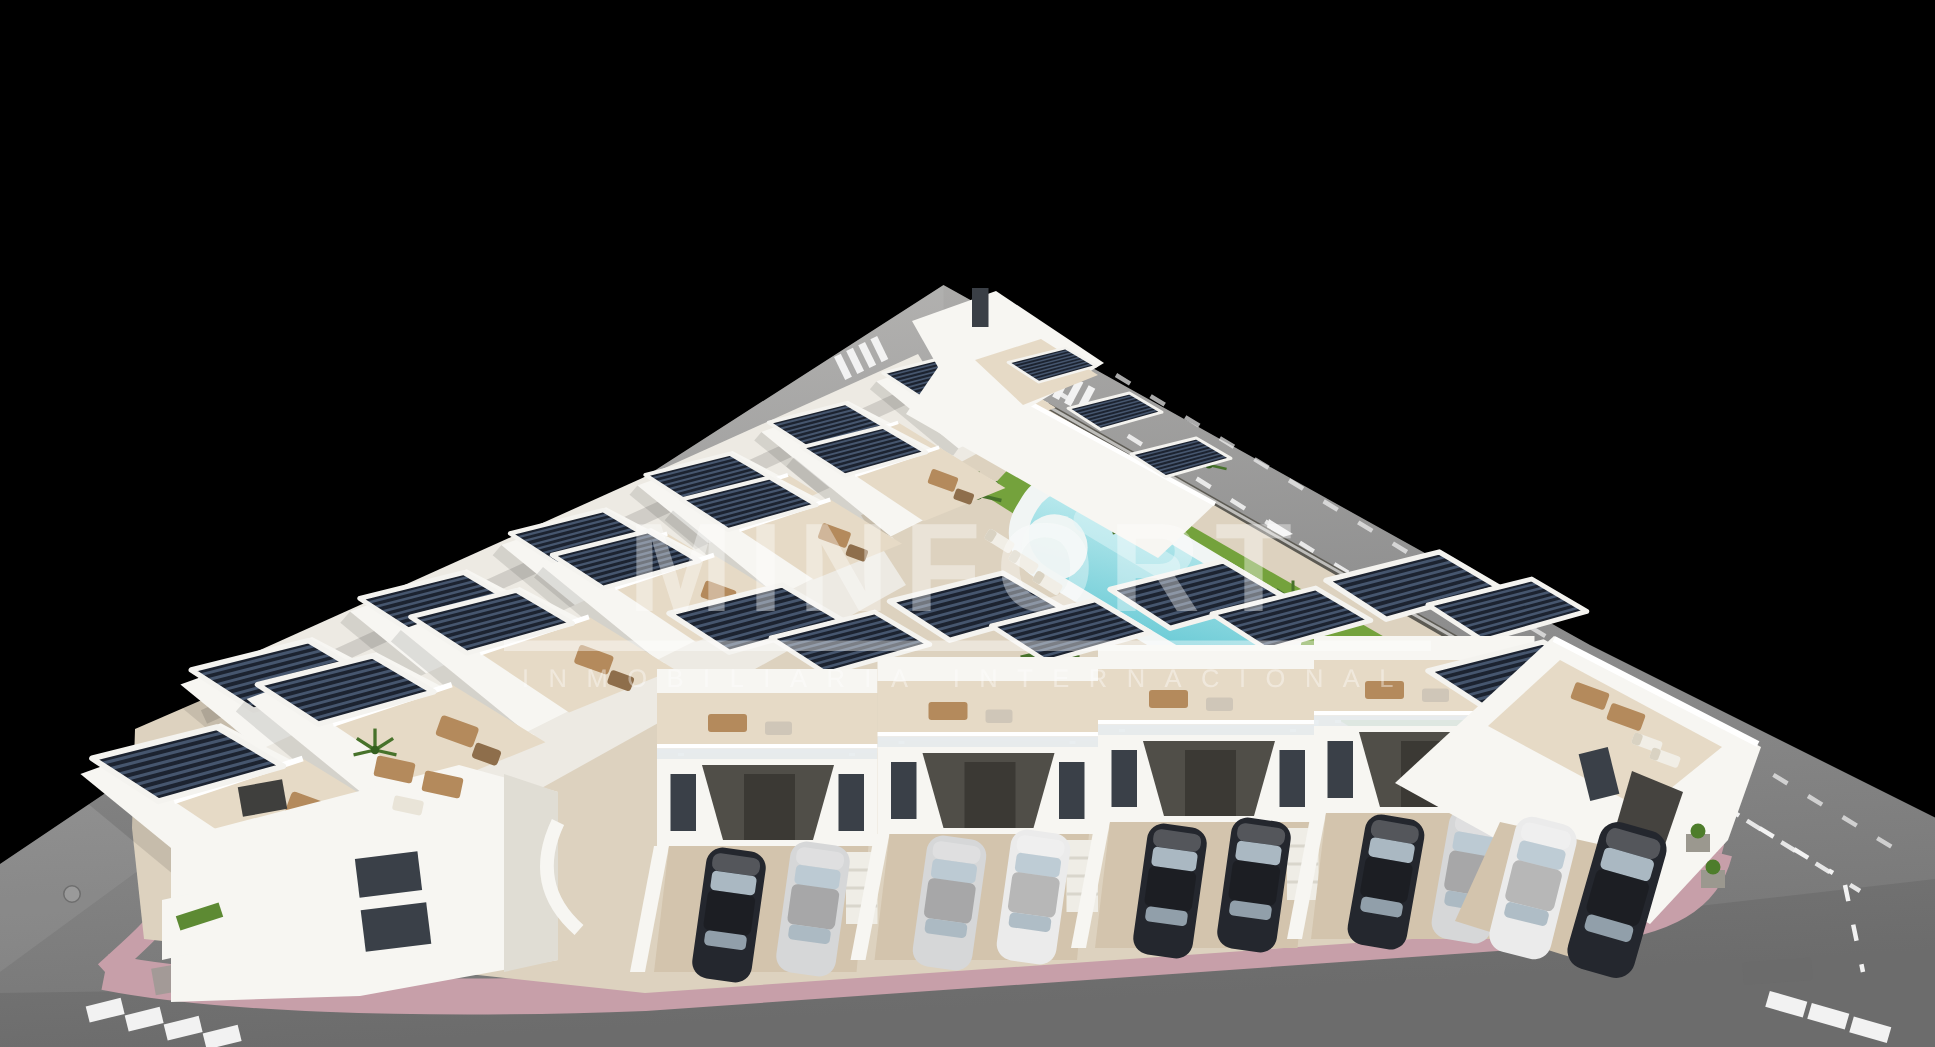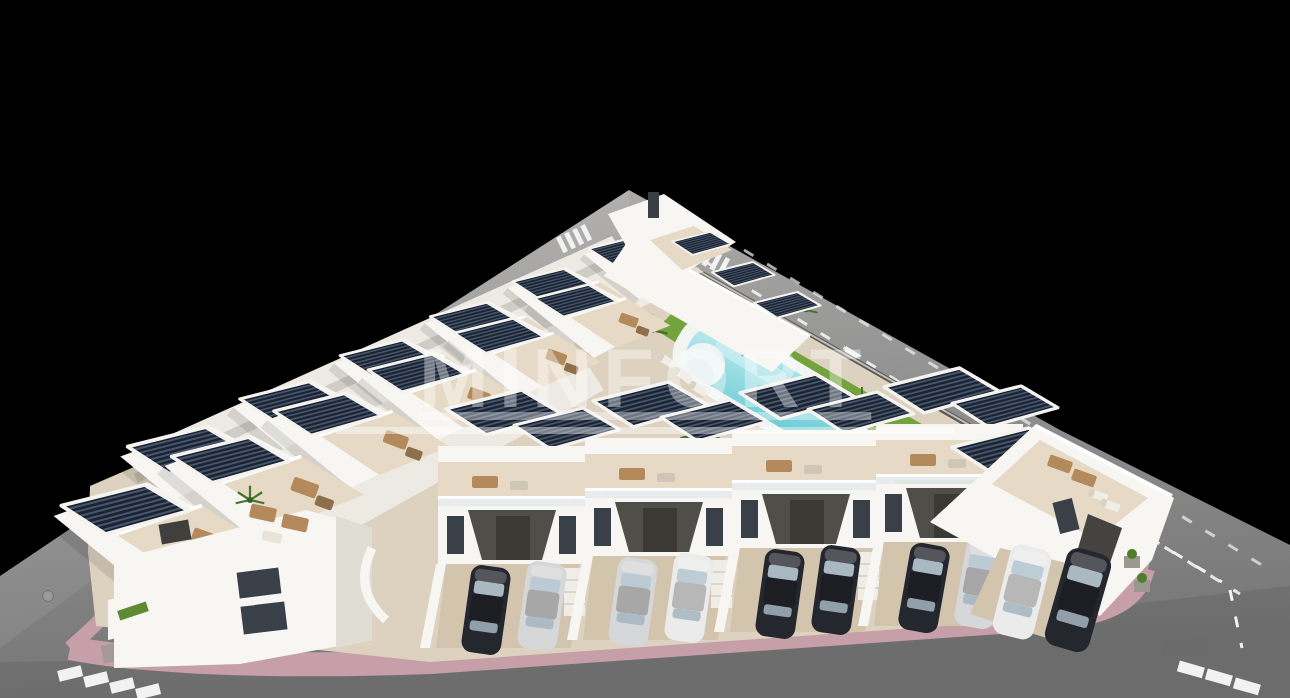--- a/index.html
+++ b/index.html
@@ -21,21 +21,21 @@
   .f-window{fill:var(--c-window_dark,#3a4048);}
   .mark{fill:var(--c-marking_white,#f2f2f2);}
   .dash{stroke:var(--c-marking_white,#f2f2f2);stroke-width:3;fill:none;stroke-dasharray:11 16;}
   .pink{stroke:var(--c-sidewalk_pink,#c79fa9);fill:none;}
   .c-dark{color:var(--c-car_dark,#24272e);}
   .c-silver{color:var(--c-car_silver,#d6d7d8);}
   .c-white{color:var(--c-car_white,#ebebeb);}
   
   .watermark{position:absolute;top:336px;left:0;width:100%;text-align:center;
              color:var(--c-watermark_white,#fff);pointer-events:none;z-index:5;}
-  .wm-title{font-size:84px;font-weight:600;letter-spacing:10px;line-height:1;opacity:.38;white-space:nowrap;text-decoration:underline;}
+  .wm-title{font-size:84px;font-weight:600;letter-spacing:10px;line-height:1;opacity:.38;white-space:nowrap;}
   .wm-line{width:618px;height:7px;background:var(--c-watermark_white,#fff);opacity:.42;margin:7px auto 9px;}
   .wm-sub{font-size:17px;font-weight:400;letter-spacing:13px;opacity:.40;white-space:nowrap;}
 </style>
 </head>
 <body>
 
 <div class="stage" aria-label="Aerial 3D architectural render of a modern white residential development with rooftop solar pergolas, roof terraces, communal lawn with swimming pool, pink sidewalks, crosswalks and street parking, on a black background">
 
 <svg viewBox="0 0 1290 698" width="1290" height="698">
   <defs>
@@ -281,15 +281,16 @@
     <polygon class="f-beigeL" points="650,240 694,226 732,250 682,270"></polygon>
     <use href="#pergola" transform="translate(672,232) scale(0.6)"></use>
     <use href="#pergola" transform="translate(712,262) scale(0.64)"></use>
     <use href="#pergola" transform="translate(754,292) scale(0.68)"></use>
   </g>
 </svg>
 
   <div class="watermark">
     <div class="wm-title">MINFORT</div>
     <div class="wm-line"></div>
+    <div class="wm-sub">INMOBILIARIA INTERNACIONAL</div>
   </div>
 
 </div>
 
 </body></html>

